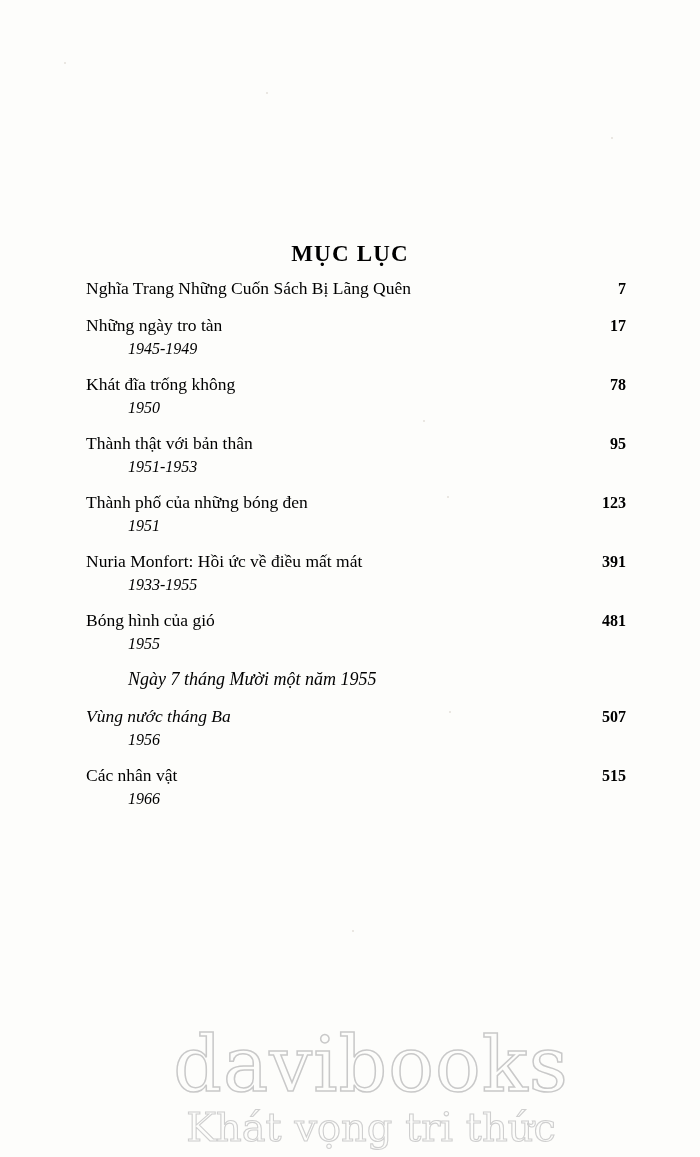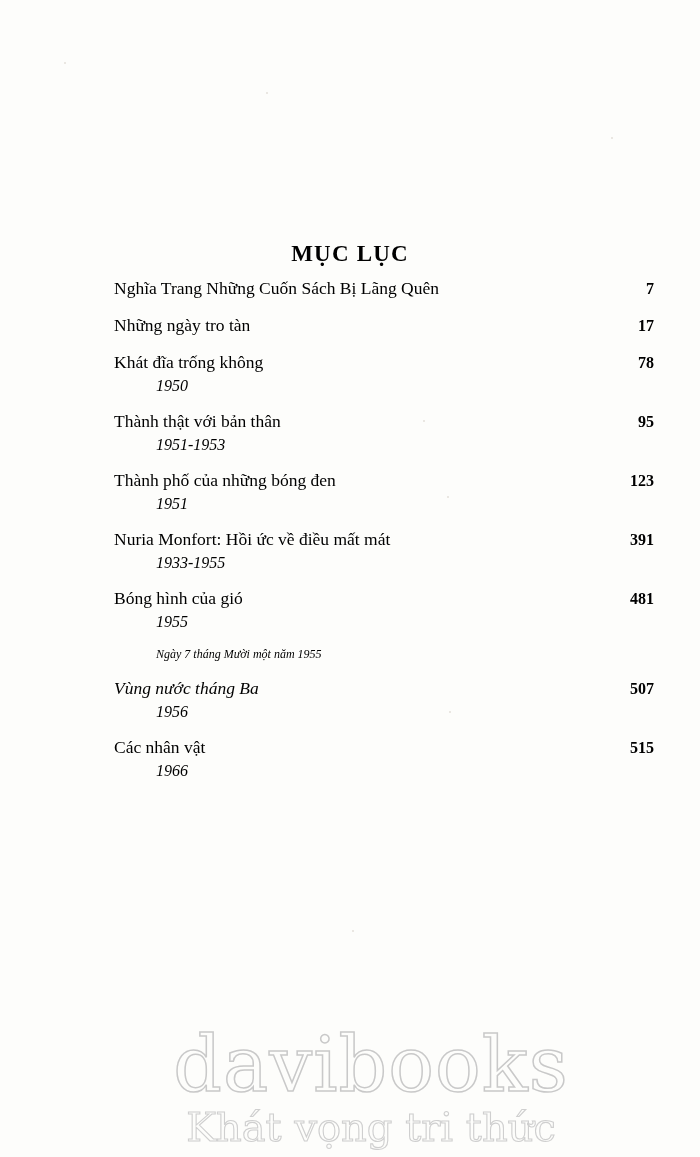--- a/index.html
+++ b/index.html
@@ -43,21 +43,20 @@
     font-weight: 700;
     font-family: "Liberation Serif", serif;
     margin-top: 48px;
   }
 
   .toc-list {
     position: absolute;
     top: 278px;
     left: 86px;
     width: 540px;
-    margin-left: 28px;
   }
 
   .toc-entry {
     margin-bottom: 16px;
   }
 
   .entry-main {
     display: flex;
     align-items: baseline;
     justify-content: space-between;
@@ -84,21 +83,21 @@
 
   .entry-sub {
     font-style: italic;
     font-size: 16px;
     margin-top: 4px;
     margin-left: 42px;
     font-family: "Liberation Serif", serif;
   }
 
   .entry-sub.long {
-    font-size: 12px;
+    font-size: 18px;
   }
 
   
   .watermark {
     position: absolute;
     left: 0;
     right: 0;
     bottom: 8px;
     text-align: center;
     pointer-events: none;
@@ -143,20 +142,21 @@
         <span class="entry-title">Nghĩa Trang Những Cuốn Sách Bị Lãng Quên</span>
         <span class="entry-page">7</span>
       </div>
     </div>
 
     <div class="toc-entry">
       <div class="entry-main">
         <span class="entry-title">Những ngày tro tàn</span>
         <span class="entry-page">17</span>
       </div>
+      <div class="entry-sub">1945-1949</div>
     </div>
 
     <div class="toc-entry">
       <div class="entry-main">
         <span class="entry-title">Khát đĩa trống không</span>
         <span class="entry-page">78</span>
       </div>
       <div class="entry-sub">1950</div>
     </div>
 

